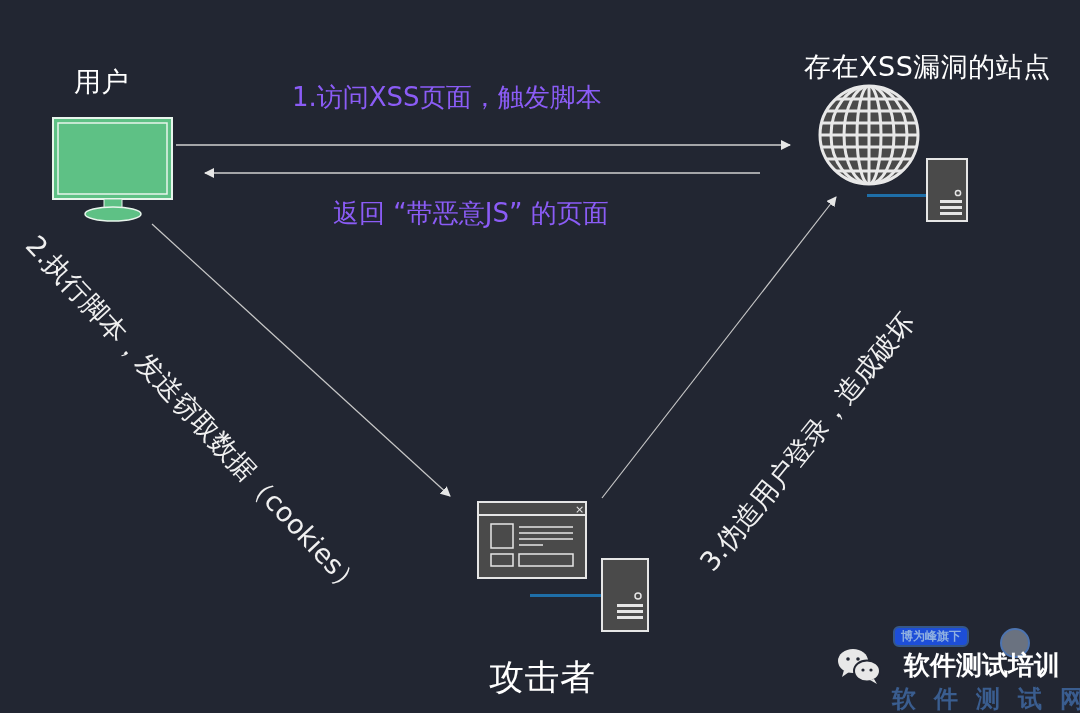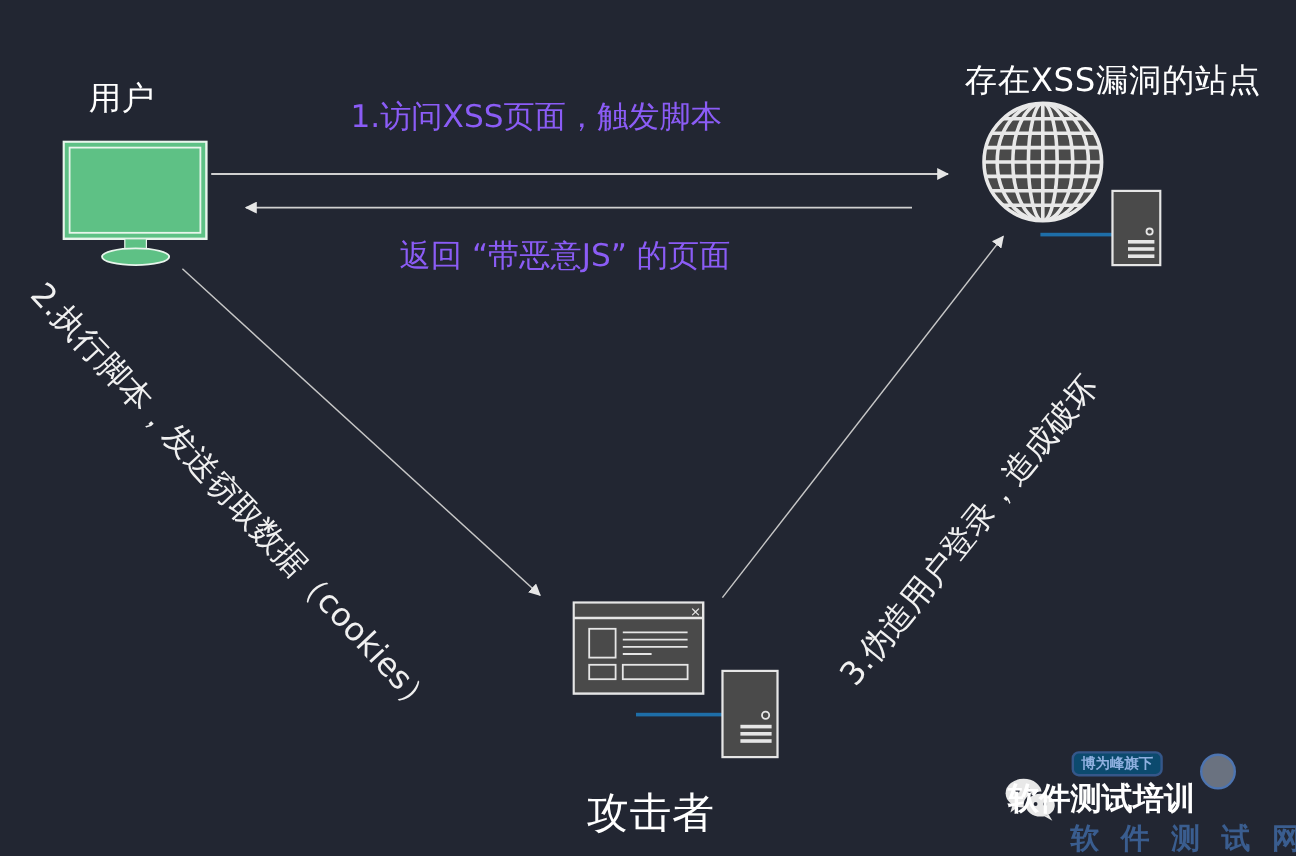--- a/index.html
+++ b/index.html
@@ -24,21 +24,21 @@
   }
   svg.lines { position:absolute; left:0; top:0; }
   .watermark-text {
     font-size:26px; color:#ffffff; font-weight:bold; white-space:nowrap;
   }
   .wm-sub {
     font-size:24px; color:#3a5d8f; font-weight:bold; letter-spacing:18px; white-space:nowrap;
   }
   .wm-badge {
     font-size:12px; color:#8fb0e0; border:2px solid #35578a; border-radius:6px;
-    padding:0 6px; background:#0c4a6e; white-space:nowrap; font-weight:bold;
+    padding:0 6px; background:#1d4ed8; white-space:nowrap; font-weight:bold;
   }
 </style>
 </head>
 <body>
 
 <svg class="lines" width="1080" height="713">
   <defs>
     <marker id="arrow" markerWidth="10" markerHeight="10" refX="9" refY="5" orient="auto" markerUnits="userSpaceOnUse">
       <path d="M0,0 L10,5 L0,10 Z" fill="#e6e6e6"></path>
     </marker>
@@ -125,14 +125,14 @@
 <svg class="abs" style="left:836px; top:646px;" width="46" height="40" viewBox="0 0 46 40">
   <ellipse cx="17" cy="15" rx="15" ry="12" fill="#e8e8e8"></ellipse>
   <path d="M8,24 L6,31 L13,26 Z" fill="#e8e8e8"></path>
   <ellipse cx="31" cy="25" rx="13" ry="10.5" fill="#e8e8e8" stroke="#222632" stroke-width="2"></ellipse>
   <path d="M38,33 L41,38 L34,34 Z" fill="#e8e8e8"></path>
   <circle cx="12" cy="13" r="1.8" fill="#222632"></circle>
   <circle cx="22" cy="13" r="1.8" fill="#222632"></circle>
   <circle cx="27" cy="24" r="1.6" fill="#222632"></circle>
   <circle cx="35" cy="24" r="1.6" fill="#222632"></circle>
 </svg>
-<div class="abs watermark-text" style="left:840px; top:648px;text-align:right;">软件测试培训</div>
+<div class="abs watermark-text" style="left:904px; top:648px;text-align:right;">软件测试培训</div>
 <div class="abs wm-sub" style="left:892px; top:683px;">软件测试网</div>
 
 </body></html>

